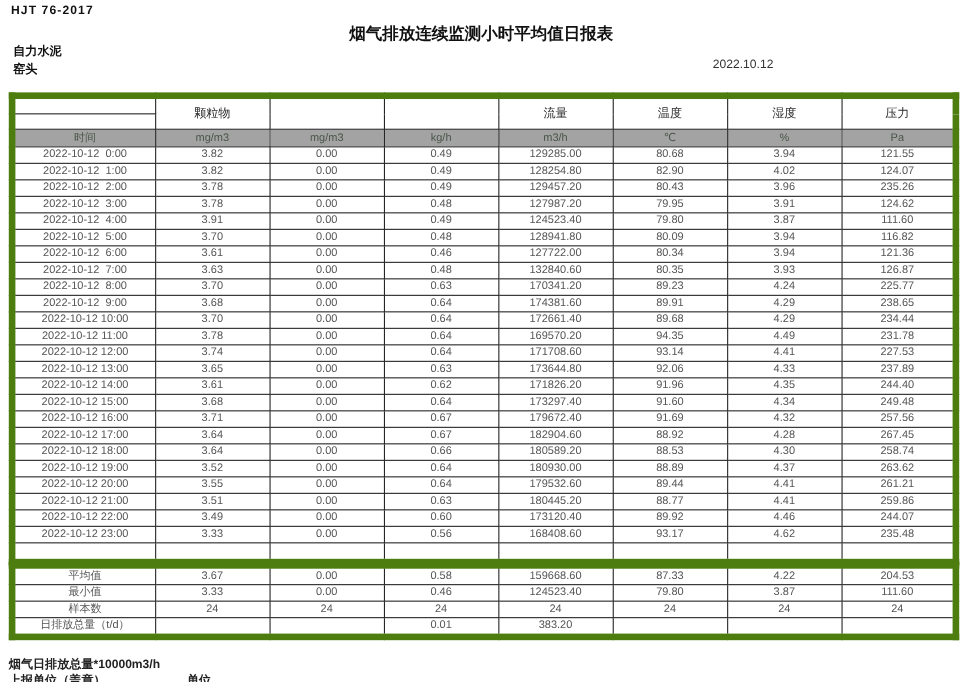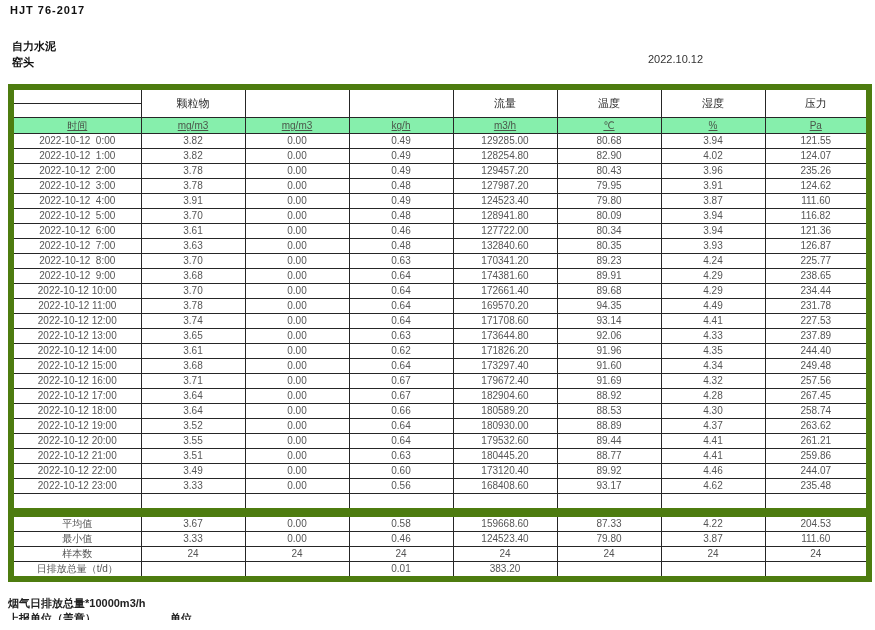--- a/index.html
+++ b/index.html
@@ -28,33 +28,34 @@
   .report-table td{
     border:1px solid #262626;
     padding:0;margin:0;
     text-align:center;vertical-align:middle;
     font-size:10px;line-height:14px;height:14px;
     color:#555;
     white-space:pre;overflow:hidden;
   }
   .report-table tr.group-row td{height:13px;line-height:13px;}
   .report-table td.group-cell{font-size:11px;color:#2b2b2b;height:auto;}
-  .report-table tr.unit-row td{background:#86efac;height:15px;line-height:15px;color:#4a564a;text-decoration:underline;}
+  .report-table tr.unit-row td{background:#a3a3a3;height:15px;line-height:15px;color:#4a564a;}
   .report-table tr.spacer-row td{height:14px;}
 
   .footer-note{position:absolute;top:596px;left:8px;font-size:11px;font-weight:bold;color:#222;}
   .footer-report-unit{position:absolute;top:611px;left:8px;font-size:11px;font-weight:bold;color:#222;}
   .footer-unit{position:absolute;top:611px;left:170px;font-size:11px;font-weight:bold;color:#222;}
 </style>
 </head>
 <body>
 
 <div class="page">
 
   <div class="code">HJT  76-2017</div>
+  <div class="title">烟气排放连续监测小时平均值日报表</div>
   <div class="company">自力水泥</div>
   <div class="location">窑头</div>
   <div class="date">2022.10.12</div>
 
   <table class="report-table" id="main-table">
     <colgroup>
       <col style="width:130px">
       <col style="width:104px">
         <col style="width:104px">
         <col style="width:104px">

